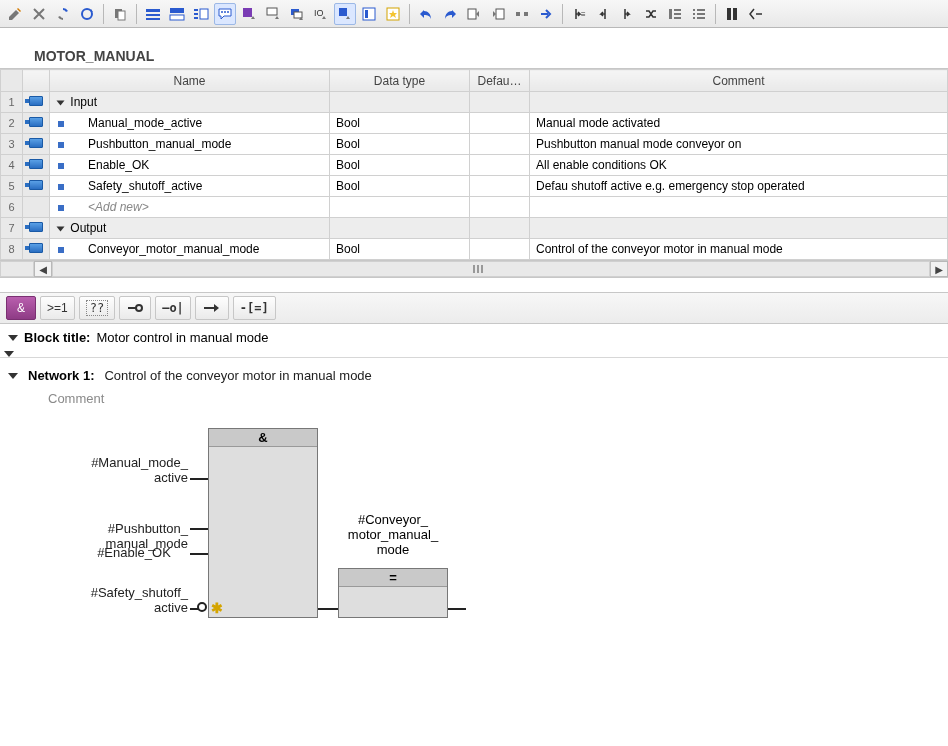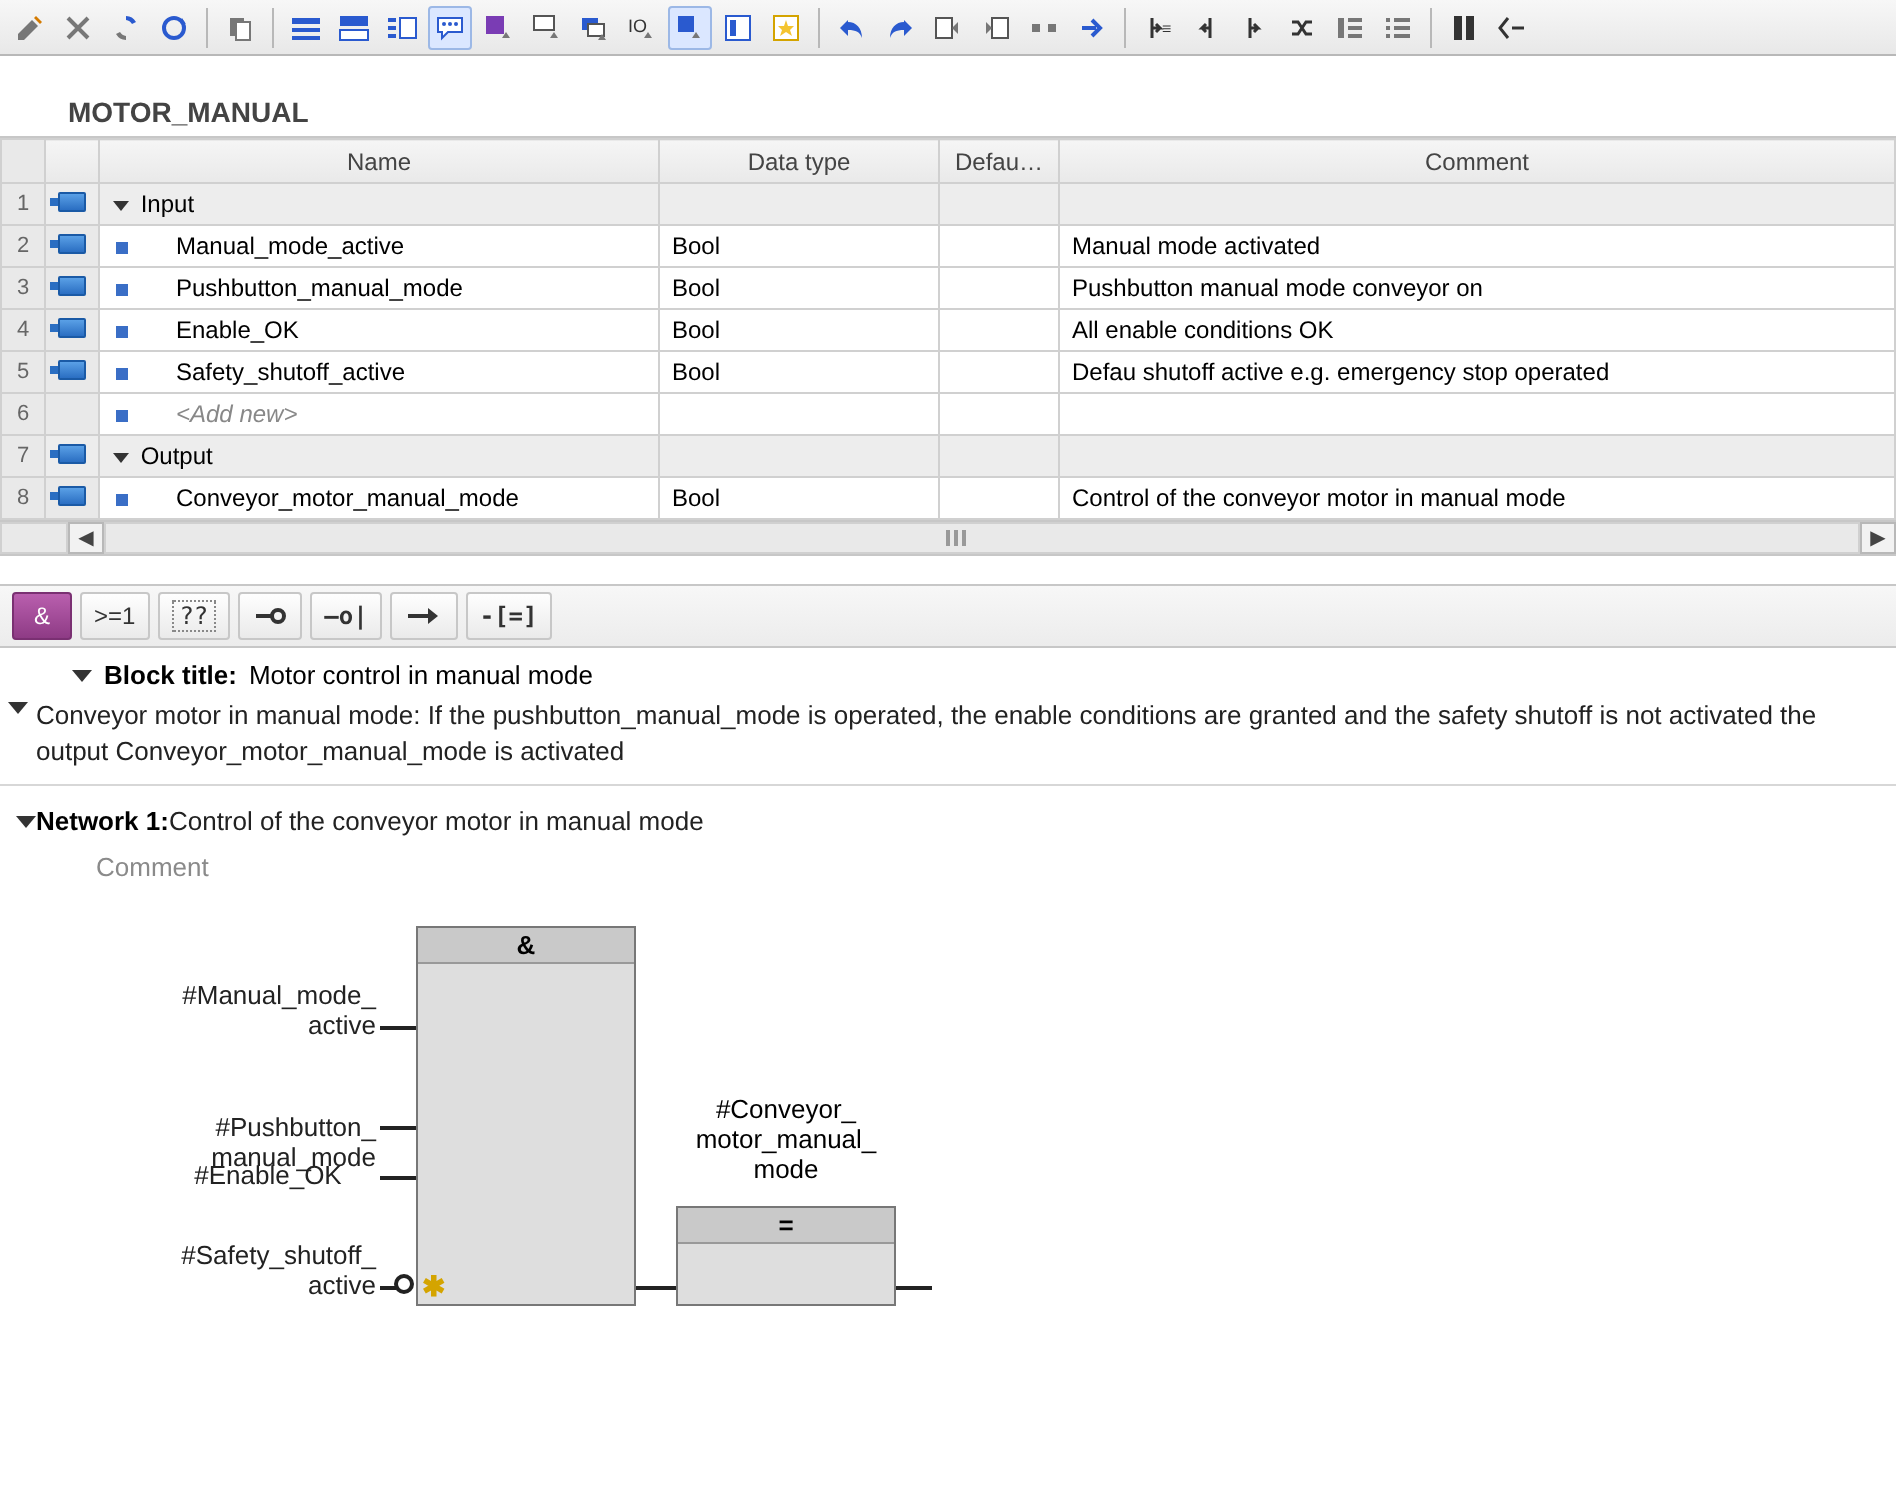--- a/index.html
+++ b/index.html
@@ -121,36 +121,35 @@
     padding:0 6px;
     cursor:pointer;
   }
   .fbtn.accent { background:linear-gradient(#b95fae,#8e3b85); color:#fff; border-color:#7a3072;}
 
   
   .blocktitle {
     display:flex; align-items:center; gap:6px;
     padding:6px 8px 2px 8px;
     font-size:13px;
-    margin-left:28px;
   }
   .blocktitle .tri2 { display:inline-block;width:0;height:0;border-top:6px solid #333;border-left:5px solid transparent;border-right:5px solid transparent;}
   .blocktitle b { font-weight:bold; }
   .blockcomment {
     padding:2px 8px 8px 18px;
     font-size:13px; color:#222;
     line-height:1.35;
     border-bottom:1px solid #d7d7d7;
     position:relative;
   }
   .blockcomment .ctri {position:absolute; left:4px; top:4px; width:0;height:0;border-top:6px solid #333;border-left:5px solid transparent;border-right:5px solid transparent;}
 
   
   .network { padding:10px 8px 4px 8px; }
-  .nethdr { display:flex; align-items:center; }
+  .nethdr { display:flex; align-items:center; gap:10px; }
   .nethdr .tri2 { display:inline-block;width:0;height:0;border-top:6px solid #333;border-left:5px solid transparent;border-right:5px solid transparent;}
   .nethdr b { font-weight:bold; font-size:13px;}
   .nethdr .ntitle { font-size:13px; color:#222;}
   .netcomment { color:#8a8a8a; padding:8px 0 12px 40px; font-size:13px;}
 
   
   .diagram { position:relative; height:230px; margin-left:10px;}
   .box {
     position:absolute;
     background:#dedede;
@@ -490,21 +489,20 @@
     </div>
 </div>
 
 <div class="blocktitle">
   <span class="tri2"></span>
   <b>Block title:</b>
   <span>Motor control in manual mode</span>
 </div>
 <div class="blockcomment">
   <span class="ctri"></span>
-  <span>Conveyor motor in manual mode: If the pushbutton_manual_mode is operated, the enable conditions are granted and the safety shutoff is not activated the output Conveyor_motor_manual_mode is activated</span>
 </div>
 
 <div class="network">
   <div class="nethdr">
     <span class="tri2"></span>
     <b>Network 1:</b>
     <span class="ntitle">Control of the conveyor motor in manual mode</span>
   </div>
   <div class="netcomment">Comment</div>
 

